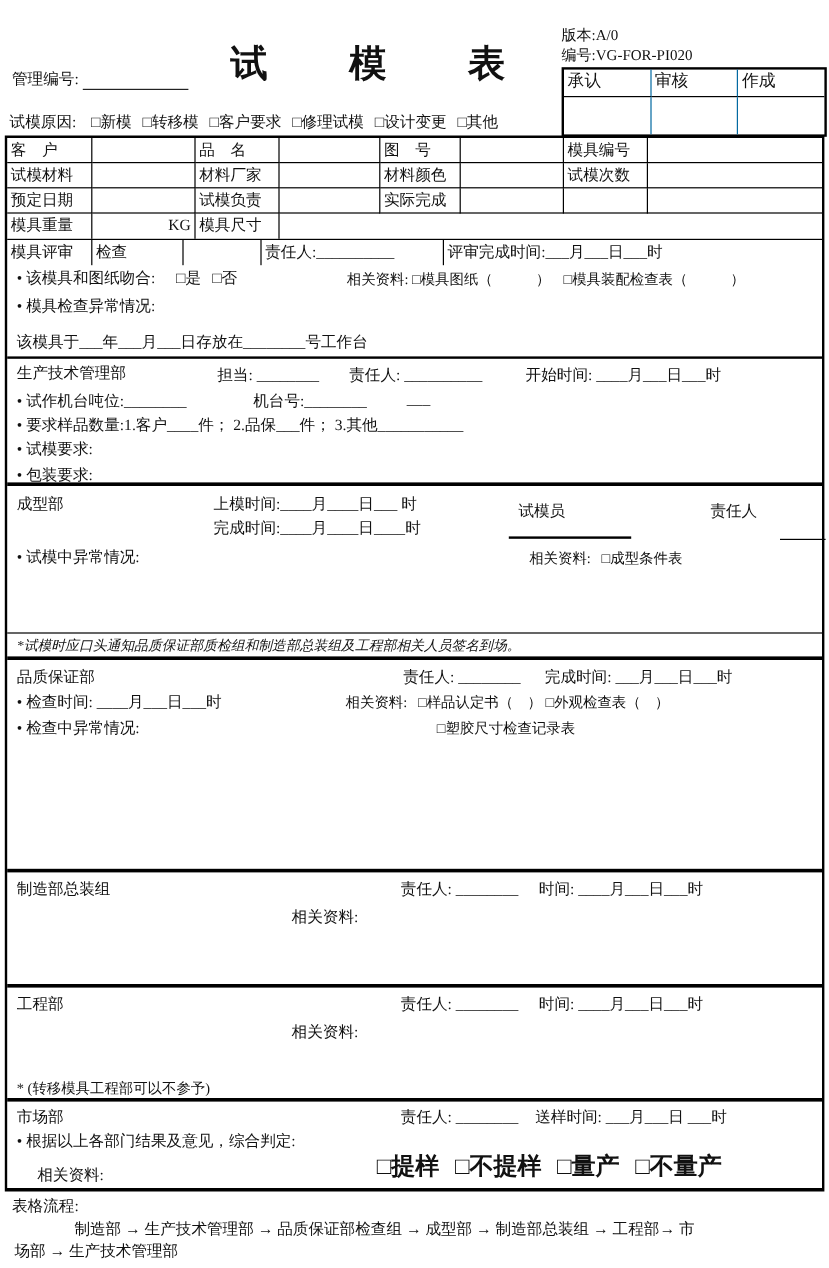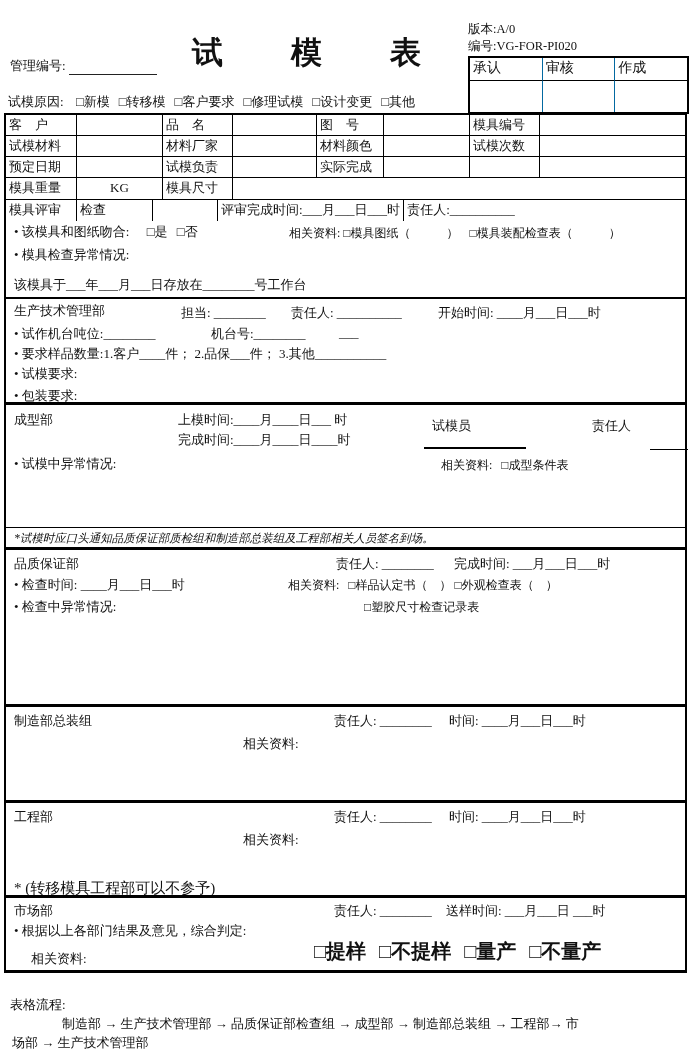--- a/index.html
+++ b/index.html
@@ -27,21 +27,21 @@
   .grid .cell{height:21px;line-height:20px;box-sizing:border-box;border-right:1px solid #000;
     border-bottom:1px solid #000;padding:0 3px;overflow:hidden;}
   .grid .cell.c7{border-right:none;}
   .row4{display:flex;height:21px;line-height:20px;}
   .row4 > div{box-sizing:border-box;border-right:1px solid #000;padding:0 3px;}
   .row4 .sp{flex:1;border-right:none;text-align:center;}
   .seg-row{display:flex;height:21px;line-height:20px;}
   .seg-row > div{box-sizing:border-box;border-right:1px solid #000;padding:0 3px;}
   .seg-row > div:last-child{border-right:none;flex:1;}
   .small{font-size:12px;}
-  .tiny{font-size:15px;}
+  .tiny{font-size:12px;}
   .note-italic{font-style:italic;font-size:11.5px;}
   .judgments{display:flex;gap:13px;font-size:20px;font-weight:bold;}
   .checkbox-item{cursor:default;}
   .b-thin{border-top:1px solid #000;}
   .b-med{border-top:2px solid #000;}
   .b-thick{border-top:3px solid #000;}
 </style>
 </head>
 <body>
 
@@ -101,32 +101,32 @@
           <div class="cell c1"></div>
           <div class="cell c2">试模负责</div>
           <div class="cell c3"></div>
           <div class="cell c4">实际完成</div>
           <div class="cell c5"></div>
           <div class="cell c6"></div>
           <div class="cell c7"></div>
         </div>
       <div class="row4">
         <div style="width:71px;">模具重量</div>
-        <div style="width:86px;text-align:center;">KG</div>
+        <div style="width:86px;text-align:right;">KG</div>
         <div style="width:70px;">模具尺寸</div>
       </div>
     </div>
 
     <div class="section b-thin" style="height:98px;">
       <div class="seg-row">
         <div style="width:71px;">模具评审</div>
         <div style="width:76px;">检查</div>
         <div style="width:65px;"></div>
+        <div style="width:152px;">责任人:__________</div>
         <div>评审完成时间:___月___日___时</div>
-        <div style="width:152px;">责任人:__________</div>
       </div>
       <div class="abs" style="left:8px;top:23px;">
         <span>• 该模具和图纸吻合:</span>
         <span class="checkbox-item" style="margin-left:14px;">□是</span>
         <span class="checkbox-item" style="margin-left:6px;">□否</span>
       </div>
       <div class="abs small" style="left:283px;top:25px;">
         <span>相关资料:</span>
         <span class="checkbox-item">□模具图纸（　　　）</span>
         <span class="checkbox-item" style="margin-left:8px;">□模具装配检查表（　　　）</span>
@@ -160,21 +160,21 @@
       <div class="abs small" style="left:435px;top:52px;">
         <span>相关资料:</span>
         <span class="checkbox-item" style="margin-left:6px;">□成型条件表</span>
       </div>
     </div>
 
     <div class="section b-thin" style="height:20px;">
       <div class="abs note-italic" style="left:8px;top:3px;">*试模时应口头通知品质保证部质检组和制造部总装组及工程部相关人员签名到场。</div>
     </div>
 
-    <div class="section b-thick" style="height:157px;">
+    <div class="section b-thick" style="height:177px;">
       <div class="abs" style="left:8px;top:5px;">品质保证部</div>
       <div class="abs" style="left:330px;top:5px;">责任人: ________</div>
       <div class="abs" style="left:448px;top:5px;">完成时间: ___月___日___时</div>
       <div class="abs" style="left:8px;top:26px;">• 检查时间: ____月___日___时</div>
       <div class="abs small" style="left:282px;top:27px;">
         <span>相关资料:</span>
         <span class="checkbox-item" style="margin-left:6px;">□样品认定书（　）</span>
         <span class="checkbox-item">□外观检查表（　）</span>
       </div>
       <div class="abs" style="left:8px;top:48px;">• 检查中异常情况:</div>

